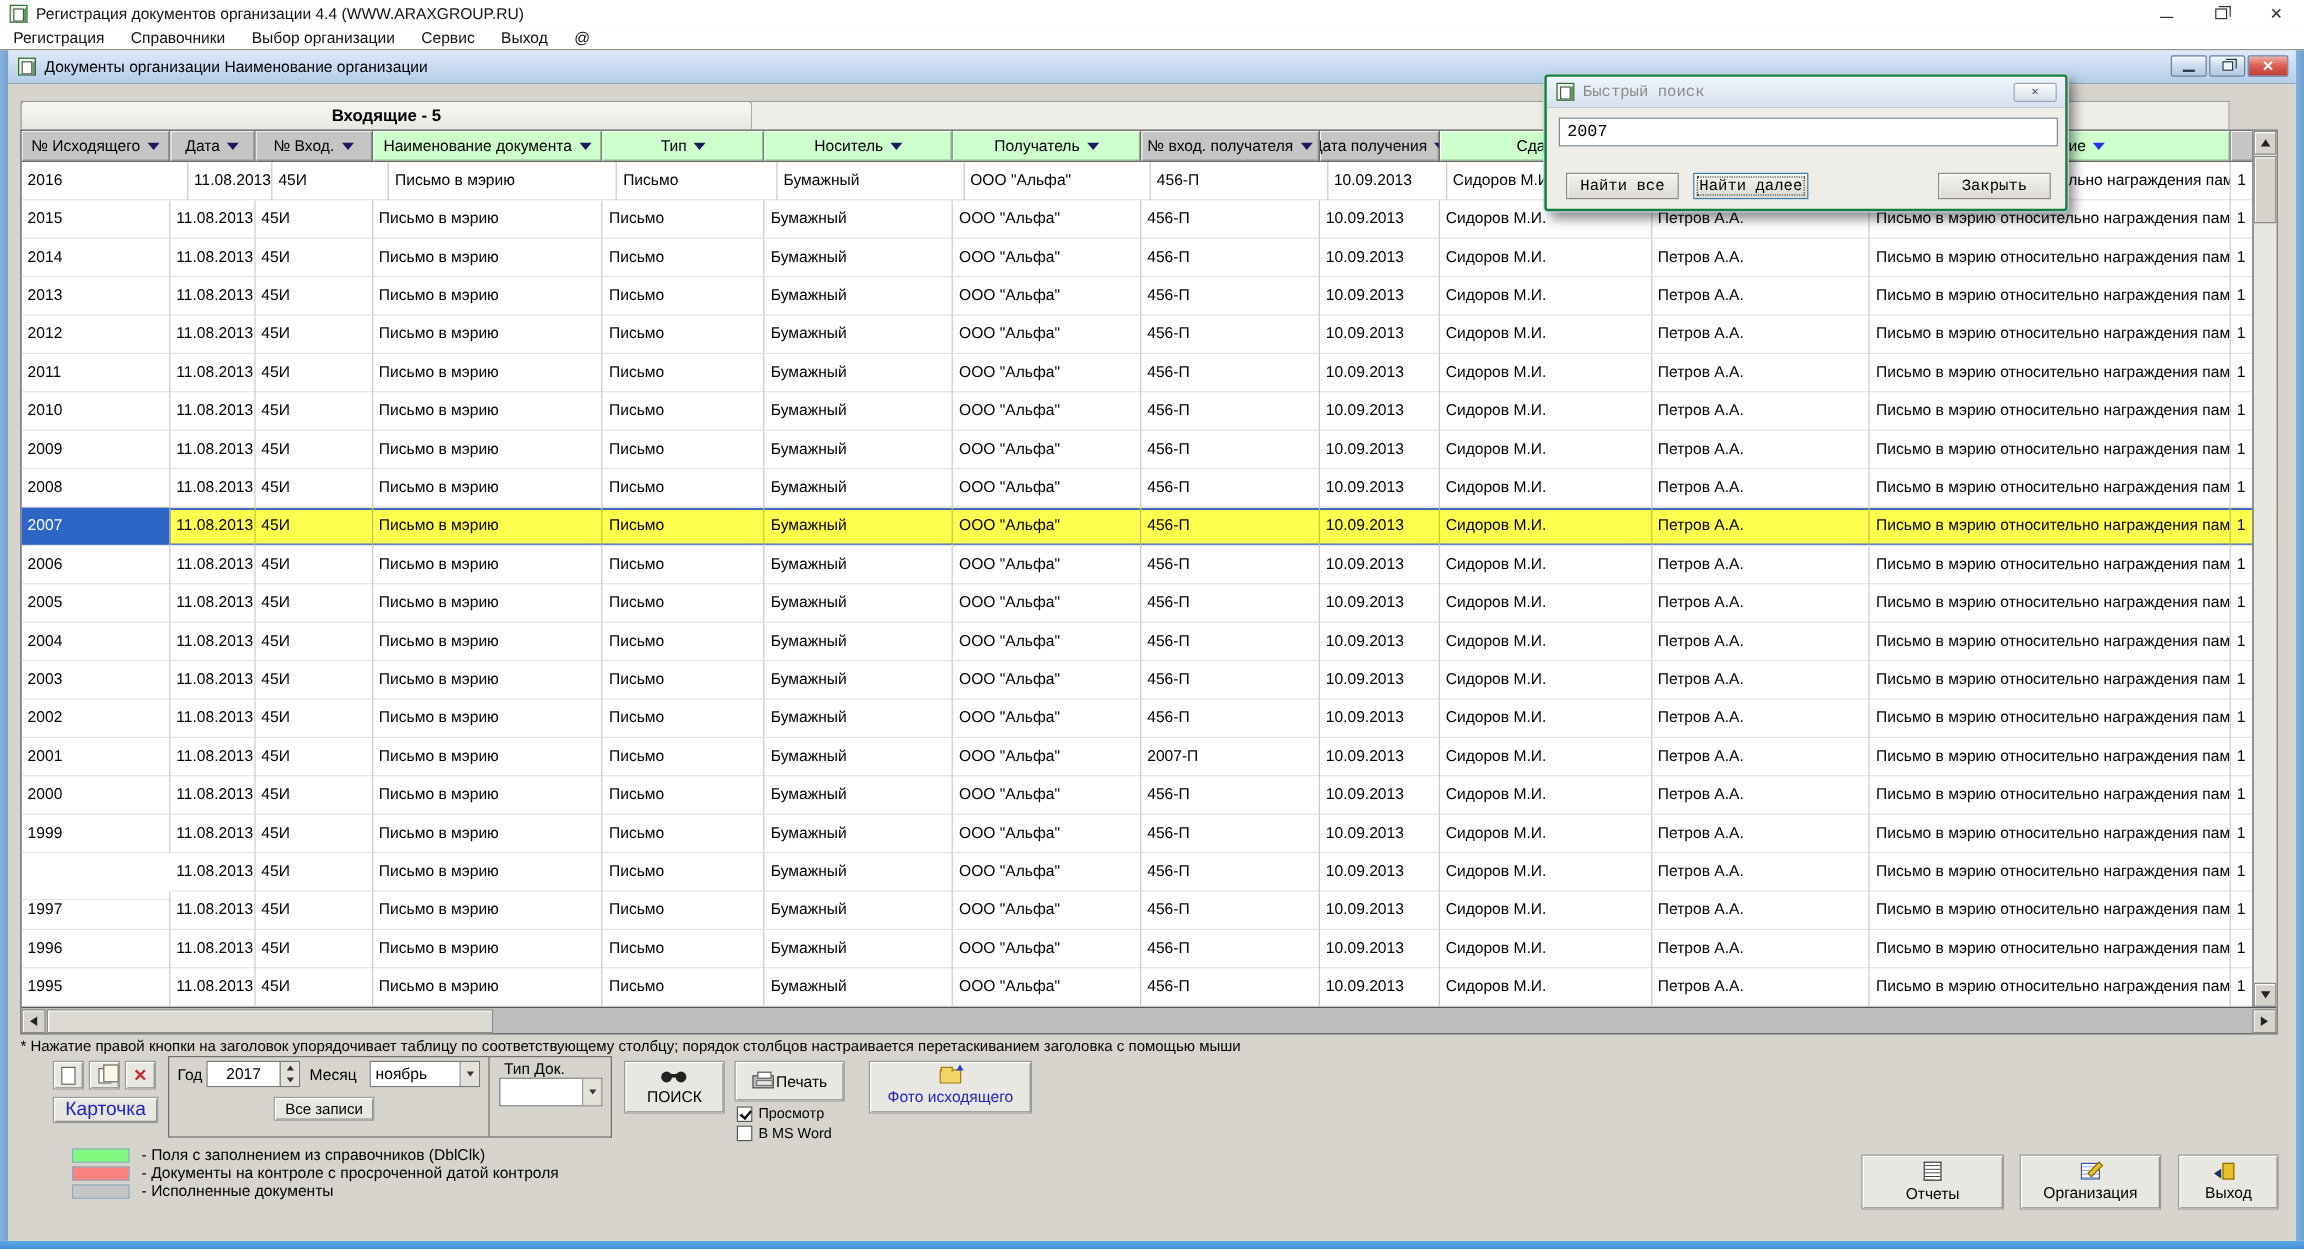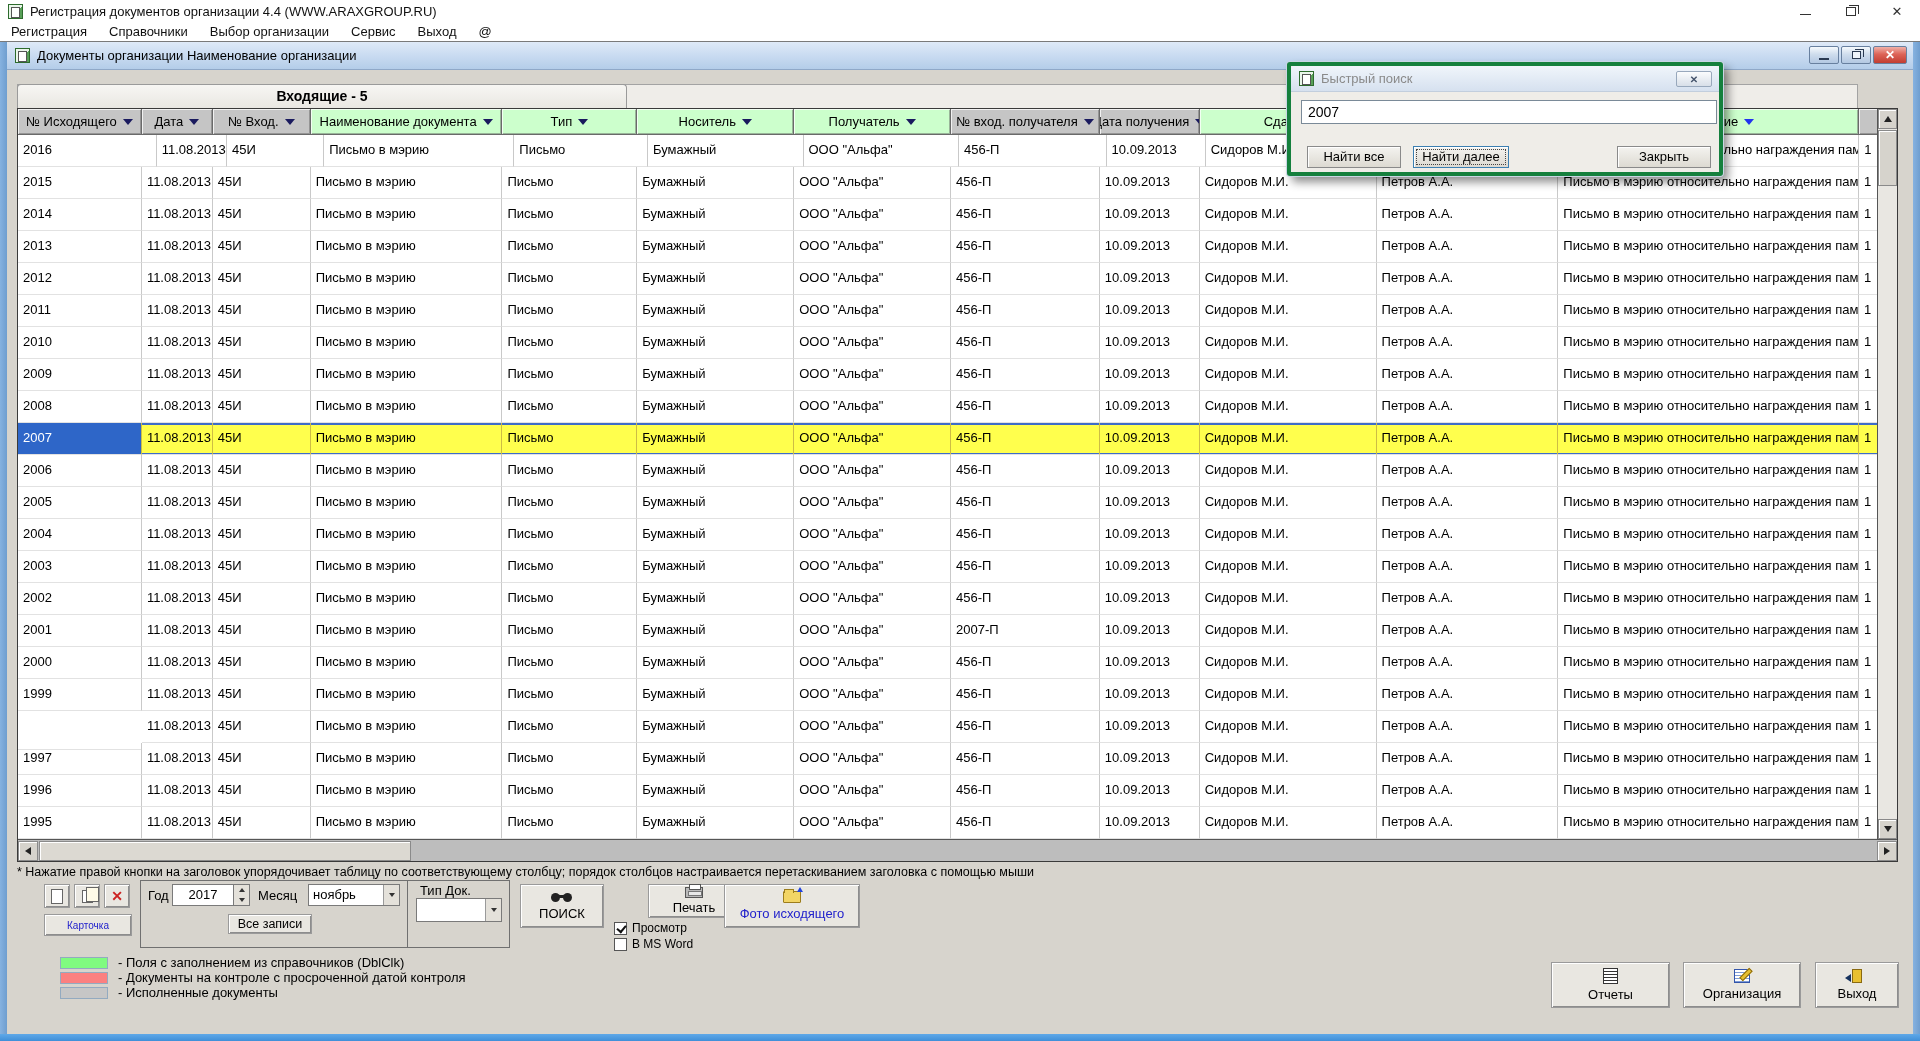--- a/index.html
+++ b/index.html
@@ -79,22 +79,22 @@
   #vscroll .sbtn { position:absolute; left:0; width:19px; height:20px; }
   #vs-up { top:0; } #vs-down { bottom:0; }
   #vs-thumb { position:absolute; left:0; top:21px; width:19px; height:56px; background:#d6d3cc; border:1px solid #8a8a8a; box-shadow:inset 1px 1px 0 #fff; }
   #hscroll { position:absolute; left:0; bottom:0; width:1879px; height:22px; background:#bdbdbd; border-top:1px solid #555; }
   #hscroll .sbtn { position:absolute; top:1px; width:20px; height:20px; }
   #hs-left { left:0; } #hs-right { right:0; }
   #hs-thumb { position:absolute; top:1px; left:21px; width:372px; height:20px; background:#dcd9d2; border:1px solid #8a8a8a; box-shadow:inset 1px 1px 0 #fff; }
 
   
   #dialog { position:absolute; left:1287px; top:62px; width:436px; height:114px; z-index:100;
-    background:#efede8; border:4px solid #15803d; border-radius:3px;
-    box-shadow:0 0 0 1px #c9d6e4, 5px 6px 10px rgba(0,0,0,.45); }
+    background:#efede8; border:2px solid #15803d; border-radius:3px;
+    box-shadow:0 0 0 1px #c9d6e4, 5px 6px 10px rgba(0,0,0,.45);font-family:Liberation Mono, monospace; }
   #dlg-title { height:26px; background:linear-gradient(#f0f5fb,#d6e1ef); border-bottom:1px solid #c2cedd;
     border-radius:3px 3px 0 0; display:flex; align-items:center; font-size:13px; color:#8a8a8a; }
   #dlg-close { position:absolute; right:7px; top:5px; width:36px; height:16px; border:1px solid #98a8bc; border-radius:2px;
     background:linear-gradient(#fbfcfd,#d8dfe8); display:flex; align-items:center; justify-content:center;
     font-size:10px; font-weight:bold; color:#44536b; }
   #dlg-input { position:absolute; left:10px; top:34px; width:416px; height:24px; background:#fff;
     border:1px solid #7a8a98; font-size:14px; line-height:22px; padding-left:6px; color:#000; }
   .dbtn { position:absolute; top:80px; height:22px; background:linear-gradient(#f4f3f0,#dddad2);
     border:1px solid #8a8a8a; box-shadow:inset 1px 1px 0 #fff; text-align:center; font-size:13px; line-height:20px; color:#000; }
   #btn-findall { left:16px; width:94px; }
@@ -102,21 +102,21 @@
   #btn-close { left:326px; width:94px; }
 
   
   #footnote { position:absolute; left:17px; top:865px; font-size:12.5px; color:#000; }
 
   .raised { background:#e9e7e1; border:1px solid #9a9a9a; box-shadow:inset 1px 1px 0 #fff, inset -1px -1px 0 #8d8d8d; }
   .toolbtn { position:absolute; display:flex; align-items:center; justify-content:center; }
   #btn-new { left:44px; top:884px; width:26px; height:24px; }
   #btn-copy { left:74px; top:884px; width:26px; height:24px; }
   #btn-del { left:104px; top:884px; width:26px; height:24px; color:#cc2222; font-weight:bold; font-size:14px; }
-  #btn-card { left:44px; top:914px; width:88px; height:22px; color:#2222cc; font-size:10px; }
+  #btn-card { left:44px; top:914px; width:88px; height:22px; color:#2222cc; font-size:16px; }
 
   .ic-page { width:12px; height:15px; background:#fff; border:1px solid #666; }
   .ic-copy { width:11px; height:13px; background:#fff; border:1px solid #666; position:relative; }
   .ic-copy::before { content:""; position:absolute; left:3px; top:-4px; width:11px; height:13px; background:#fffbe8; border:1px solid #666; }
 
   #groupbox1 { position:absolute; left:140px; top:880px; width:268px; height:68px; border:1px solid #707070; }
   #groupbox2 { position:absolute; left:408px; top:880px; width:102px; height:68px; border:1px solid #707070; border-left:none; }
   .lbl { position:absolute; font-size:13px; color:#000; }
   #spinner { position:absolute; left:172px; top:884px; width:78px; height:22px; border:1px solid #7a7a7a; background:#fff; }
   #spin-val { position:absolute; left:0; top:0; width:60px; height:20px; text-align:center; font-size:13px; line-height:20px; }
@@ -130,21 +130,21 @@
     display:flex; align-items:center; justify-content:center; }
   #dd-month { left:308px; top:884px; width:92px; height:22px; }
   #btn-all { left:228px; top:914px; width:84px; height:20px; font-size:12.5px; }
   #dd-type { left:416px; top:898px; width:86px; height:24px; }
 
   #btn-search { left:520px; top:884px; width:84px; height:44px; flex-direction:column; gap:3px; font-size:13px; }
   .ic-binoc { position:relative; width:24px; height:11px; }
   .ic-binoc::before { content:""; position:absolute; left:1px; top:1px; width:9px; height:9px; border-radius:50%; background:#222; box-shadow:12px 0 0 #222; }
   .ic-binoc::after { content:""; position:absolute; left:9px; top:3px; width:6px; height:3px; background:#222; }
 
-  #btn-print { left:612px; top:884px; width:92px; height:34px; flex-direction:column; gap:2px; font-size:13px;margin-left:36px; }
+  #btn-print { left:612px; top:884px; width:92px; height:34px; flex-direction:row; gap:2px; font-size:13px; }
   .ic-printer { position:relative; width:18px; height:11px; background:#b9b9b9; border:1px solid #555; }
   .ic-printer::before { content:""; position:absolute; left:3px; top:-4px; width:10px; height:4px; background:#fff; border:1px solid #555; }
   .ic-printer::after { content:""; position:absolute; left:2px; bottom:1px; width:12px; height:3px; background:#e8e8e8; border:1px solid #777; }
 
   .cbrow { position:absolute; display:flex; align-items:center; gap:5px; font-size:12px; }
   #cb-preview { left:614px; top:921px; }
   #cb-word { left:614px; top:937px; }
   .cbox { width:13px; height:13px; background:#fff; border:1px solid #555; position:relative; }
   .cbox.checked::after { content:""; position:absolute; left:2px; top:2px; width:7px; height:4px;
     border-left:2px solid #111; border-bottom:2px solid #111; transform:rotate(-50deg); }

